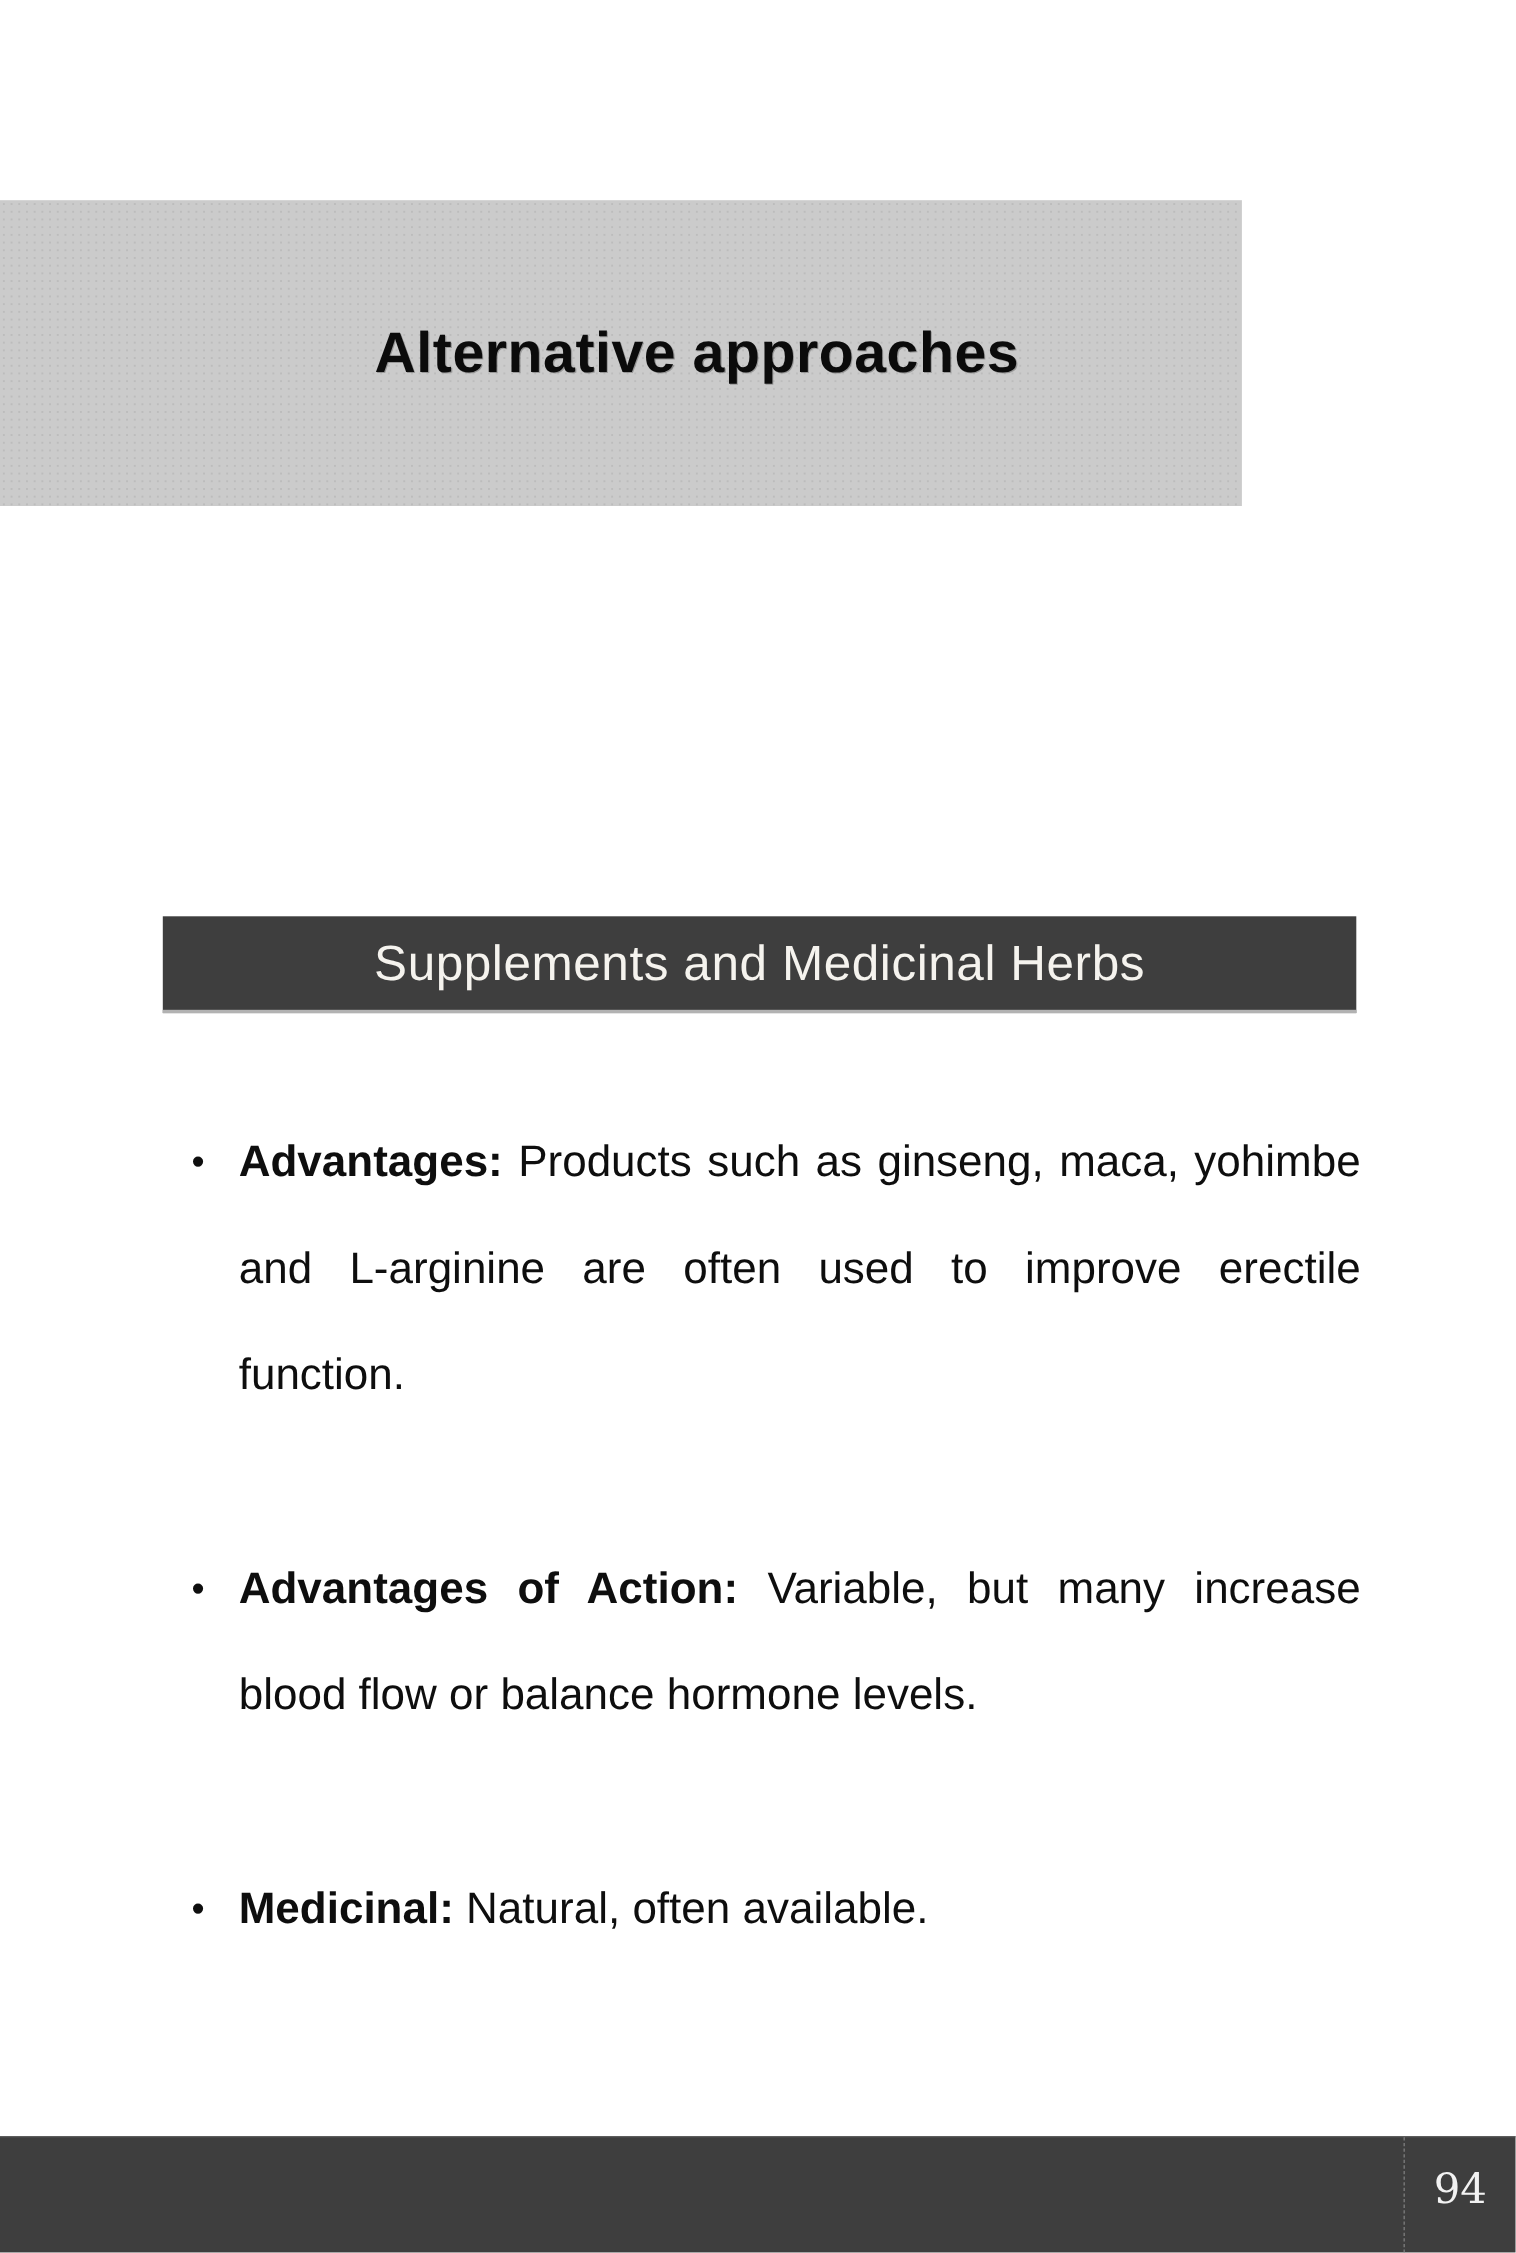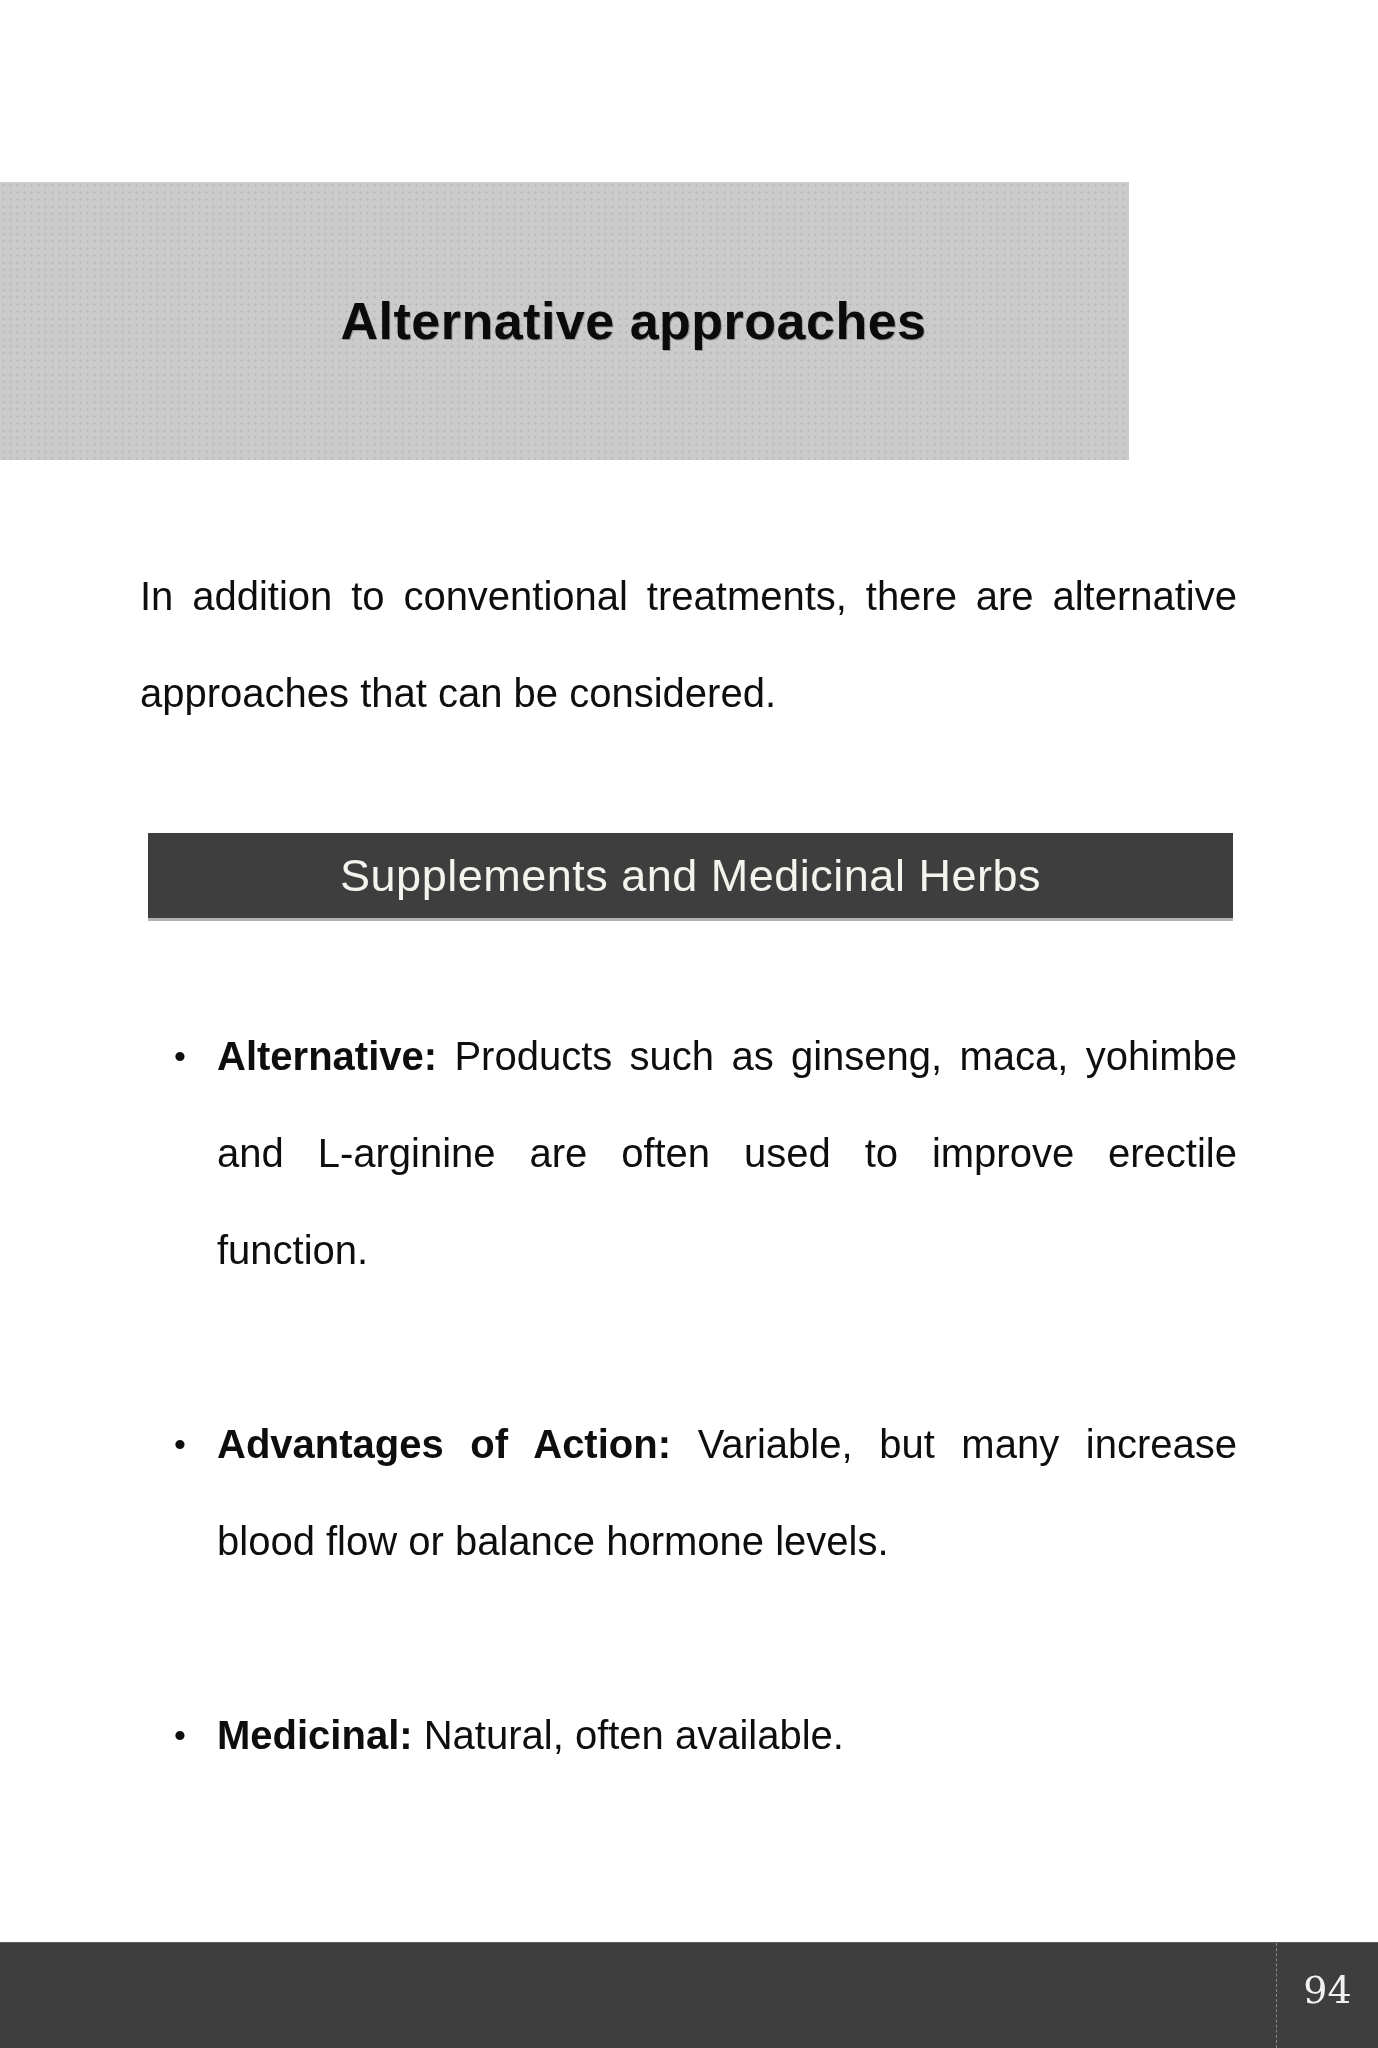--- a/index.html
+++ b/index.html
@@ -133,29 +133,28 @@
 </style>
 </head>
 <body>
 
 <div class="page">
 
   <div class="title-band">
     <h1>Alternative approaches</h1>
   </div>
 
-  <p class="intro">In addition to conventional treatments, there are alternative approaches that can be considered.</p>
 
   <div class="section-banner">
     <h2>Supplements and Medicinal Herbs</h2>
   </div>
 
   <ul class="bullets">
     <li>
-      <span class="bullet-dot">•</span><span class="bullet-label">Alternative:</span> <span>Products such as ginseng, maca, yohimbe and L-arginine are often used to improve erectile function.</span>
+      <span class="bullet-dot">•</span><span class="bullet-label">Advantages:</span> <span>Products such as ginseng, maca, yohimbe and L-arginine are often used to improve erectile function.</span>
     </li>
     <li>
       <span class="bullet-dot">•</span><span class="bullet-label">Advantages of Action:</span> <span>Variable, but many increase blood flow or balance hormone levels.</span>
     </li>
     <li>
       <span class="bullet-dot">•</span><span class="bullet-label">Medicinal:</span> <span>Natural, often available.</span>
     </li>
   </ul>
 
   <div class="footer">

